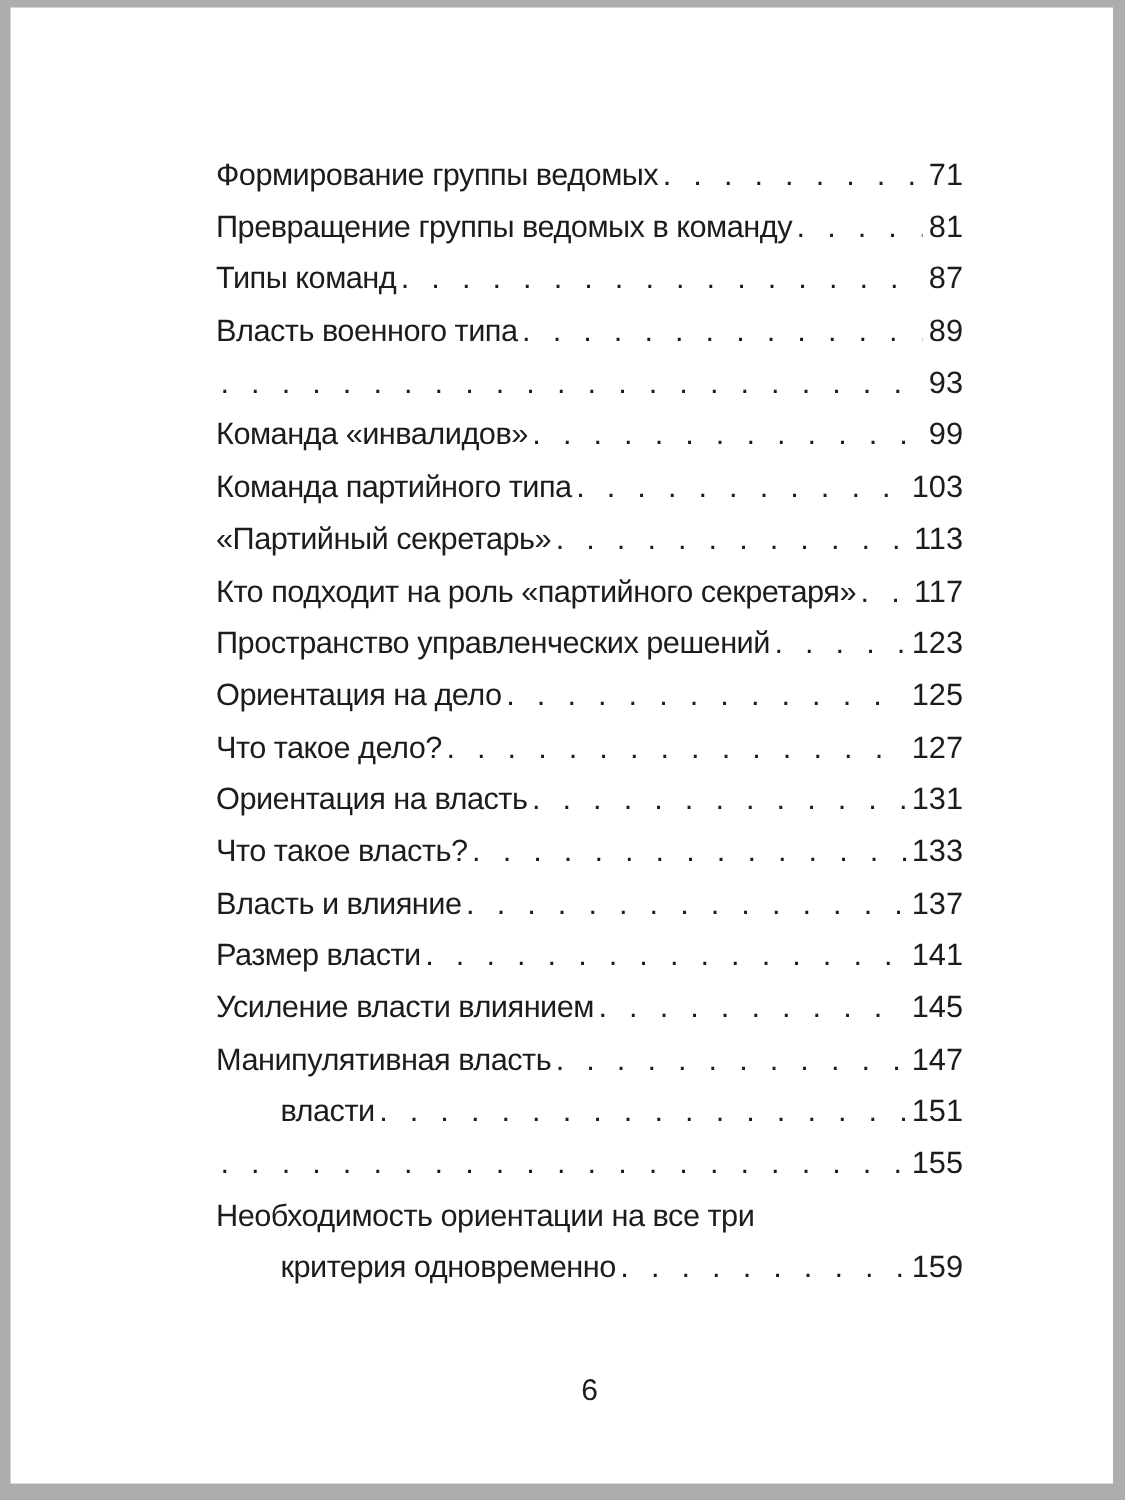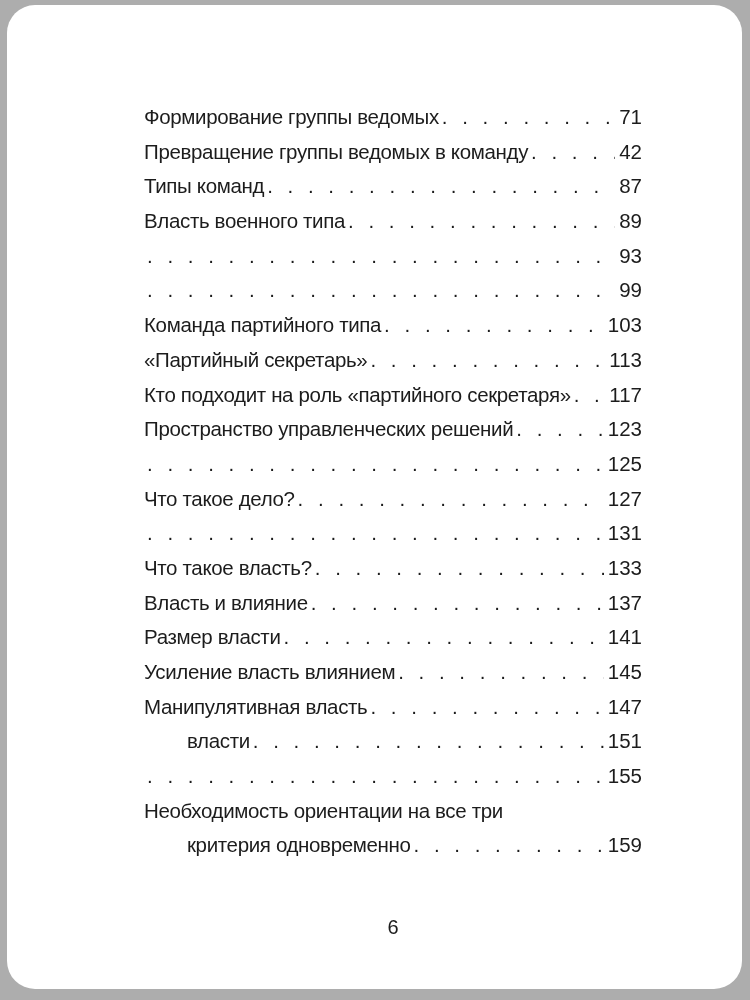--- a/index.html
+++ b/index.html
@@ -13,21 +13,20 @@
     font-family: "Liberation Sans", "DejaVu Sans", sans-serif;
     overflow: hidden;
   }
   .sheet {
     position: absolute;
     left: 7px;
     top: 5px;
     right: 8px;
     bottom: 11px;
     background: #ffffff;
-    border-radius: 28px;
   }
   .toc {
     position: absolute;
     left: 137px;
     right: 100px;
     top: 95px;
     color: #1c1c1c;
     font-size: 20.5px;
     letter-spacing: -0.35px;
   }
@@ -77,37 +76,38 @@
 <div class="sheet">
   <div class="toc">
       <div class="toc-line">
         <span class="title">Формирование группы ведомых</span>
         <span class="leader">. . . . . . . . . . . . . . . . . . . . . . . . . . . . . . . . . . . . . . . . . . . . . . . . . . . .</span>
         <span class="pagenum">71</span>
       </div>
       <div class="toc-line">
         <span class="title">Превращение группы ведомых в команду</span>
         <span class="leader">. . . . . . . . . . . . . . . . . . . . . . . . . . . . . . . . . . . . . . . . . . . . . . . . . . . .</span>
-        <span class="pagenum">42</span>
+        <span class="pagenum">81</span>
       </div>
       <div class="toc-line">
         <span class="title">Типы команд</span>
         <span class="leader">. . . . . . . . . . . . . . . . . . . . . . . . . . . . . . . . . . . . . . . . . . . . . . . . . . . .</span>
         <span class="pagenum">87</span>
       </div>
       <div class="toc-line">
         <span class="title">Власть военного типа</span>
         <span class="leader">. . . . . . . . . . . . . . . . . . . . . . . . . . . . . . . . . . . . . . . . . . . . . . . . . . . .</span>
         <span class="pagenum">89</span>
       </div>
       <div class="toc-line">
         <span class="leader">. . . . . . . . . . . . . . . . . . . . . . . . . . . . . . . . . . . . . . . . . . . . . . . . . . . .</span>
         <span class="pagenum">93</span>
       </div>
       <div class="toc-line">
+        <span class="title">Команда «инвалидов»</span>
         <span class="leader">. . . . . . . . . . . . . . . . . . . . . . . . . . . . . . . . . . . . . . . . . . . . . . . . . . . .</span>
         <span class="pagenum">99</span>
       </div>
       <div class="toc-line">
         <span class="title">Команда партийного типа</span>
         <span class="leader">. . . . . . . . . . . . . . . . . . . . . . . . . . . . . . . . . . . . . . . . . . . . . . . . . . . .</span>
         <span class="pagenum">103</span>
       </div>
       <div class="toc-line">
         <span class="title">«Партийный секретарь»</span>
@@ -118,49 +118,51 @@
         <span class="title">Кто подходит на роль «партийного секретаря»</span>
         <span class="leader">. . . . . . . . . . . . . . . . . . . . . . . . . . . . . . . . . . . . . . . . . . . . . . . . . . . .</span>
         <span class="pagenum">117</span>
       </div>
       <div class="toc-line">
         <span class="title">Пространство управленческих решений</span>
         <span class="leader">. . . . . . . . . . . . . . . . . . . . . . . . . . . . . . . . . . . . . . . . . . . . . . . . . . . .</span>
         <span class="pagenum">123</span>
       </div>
       <div class="toc-line">
+        <span class="title">Ориентация на дело</span>
         <span class="leader">. . . . . . . . . . . . . . . . . . . . . . . . . . . . . . . . . . . . . . . . . . . . . . . . . . . .</span>
         <span class="pagenum">125</span>
       </div>
       <div class="toc-line">
         <span class="title">Что такое дело?</span>
         <span class="leader">. . . . . . . . . . . . . . . . . . . . . . . . . . . . . . . . . . . . . . . . . . . . . . . . . . . .</span>
         <span class="pagenum">127</span>
       </div>
       <div class="toc-line">
+        <span class="title">Ориентация на власть</span>
         <span class="leader">. . . . . . . . . . . . . . . . . . . . . . . . . . . . . . . . . . . . . . . . . . . . . . . . . . . .</span>
         <span class="pagenum">131</span>
       </div>
       <div class="toc-line">
         <span class="title">Что такое власть?</span>
         <span class="leader">. . . . . . . . . . . . . . . . . . . . . . . . . . . . . . . . . . . . . . . . . . . . . . . . . . . .</span>
         <span class="pagenum">133</span>
       </div>
       <div class="toc-line">
         <span class="title">Власть и влияние</span>
         <span class="leader">. . . . . . . . . . . . . . . . . . . . . . . . . . . . . . . . . . . . . . . . . . . . . . . . . . . .</span>
         <span class="pagenum">137</span>
       </div>
       <div class="toc-line">
         <span class="title">Размер власти</span>
         <span class="leader">. . . . . . . . . . . . . . . . . . . . . . . . . . . . . . . . . . . . . . . . . . . . . . . . . . . .</span>
         <span class="pagenum">141</span>
       </div>
       <div class="toc-line">
-        <span class="title">Усиление власть влиянием</span>
+        <span class="title">Усиление власти влиянием</span>
         <span class="leader">. . . . . . . . . . . . . . . . . . . . . . . . . . . . . . . . . . . . . . . . . . . . . . . . . . . .</span>
         <span class="pagenum">145</span>
       </div>
       <div class="toc-line">
         <span class="title">Манипулятивная власть</span>
         <span class="leader">. . . . . . . . . . . . . . . . . . . . . . . . . . . . . . . . . . . . . . . . . . . . . . . . . . . .</span>
         <span class="pagenum">147</span>
       </div>
       <div class="toc-line wrapped-cont">
         <span class="title">власти</span>

